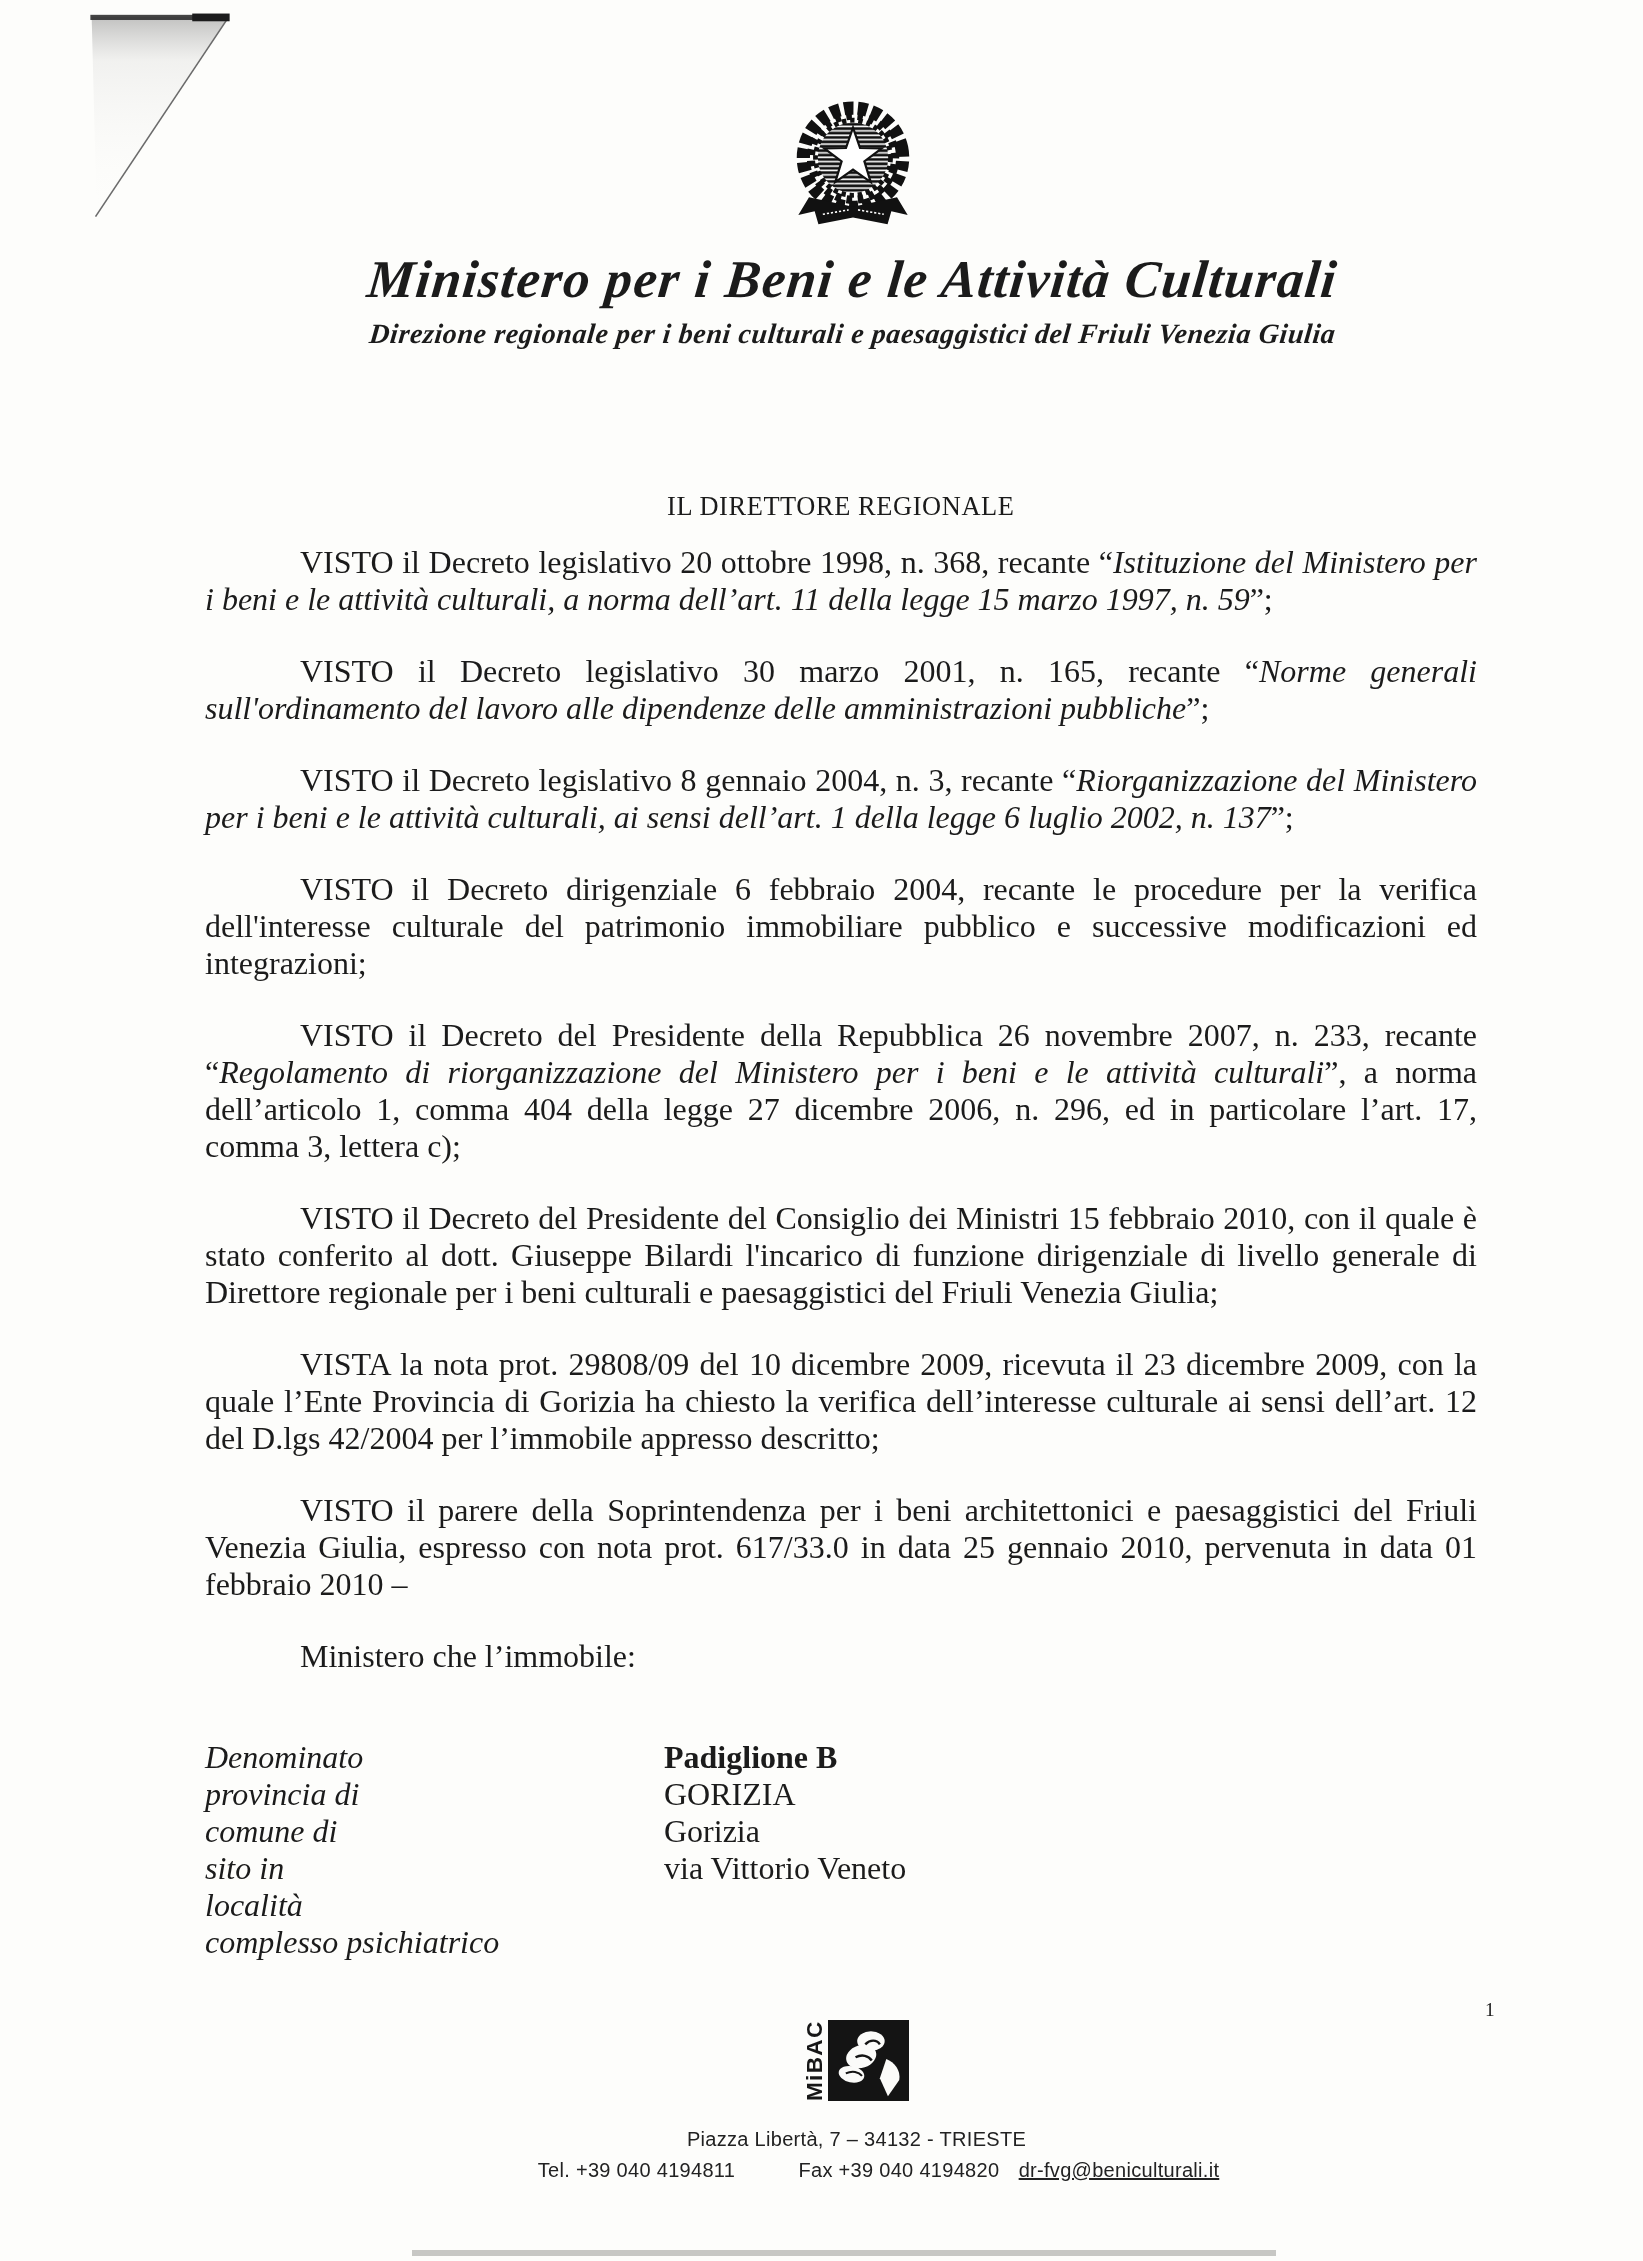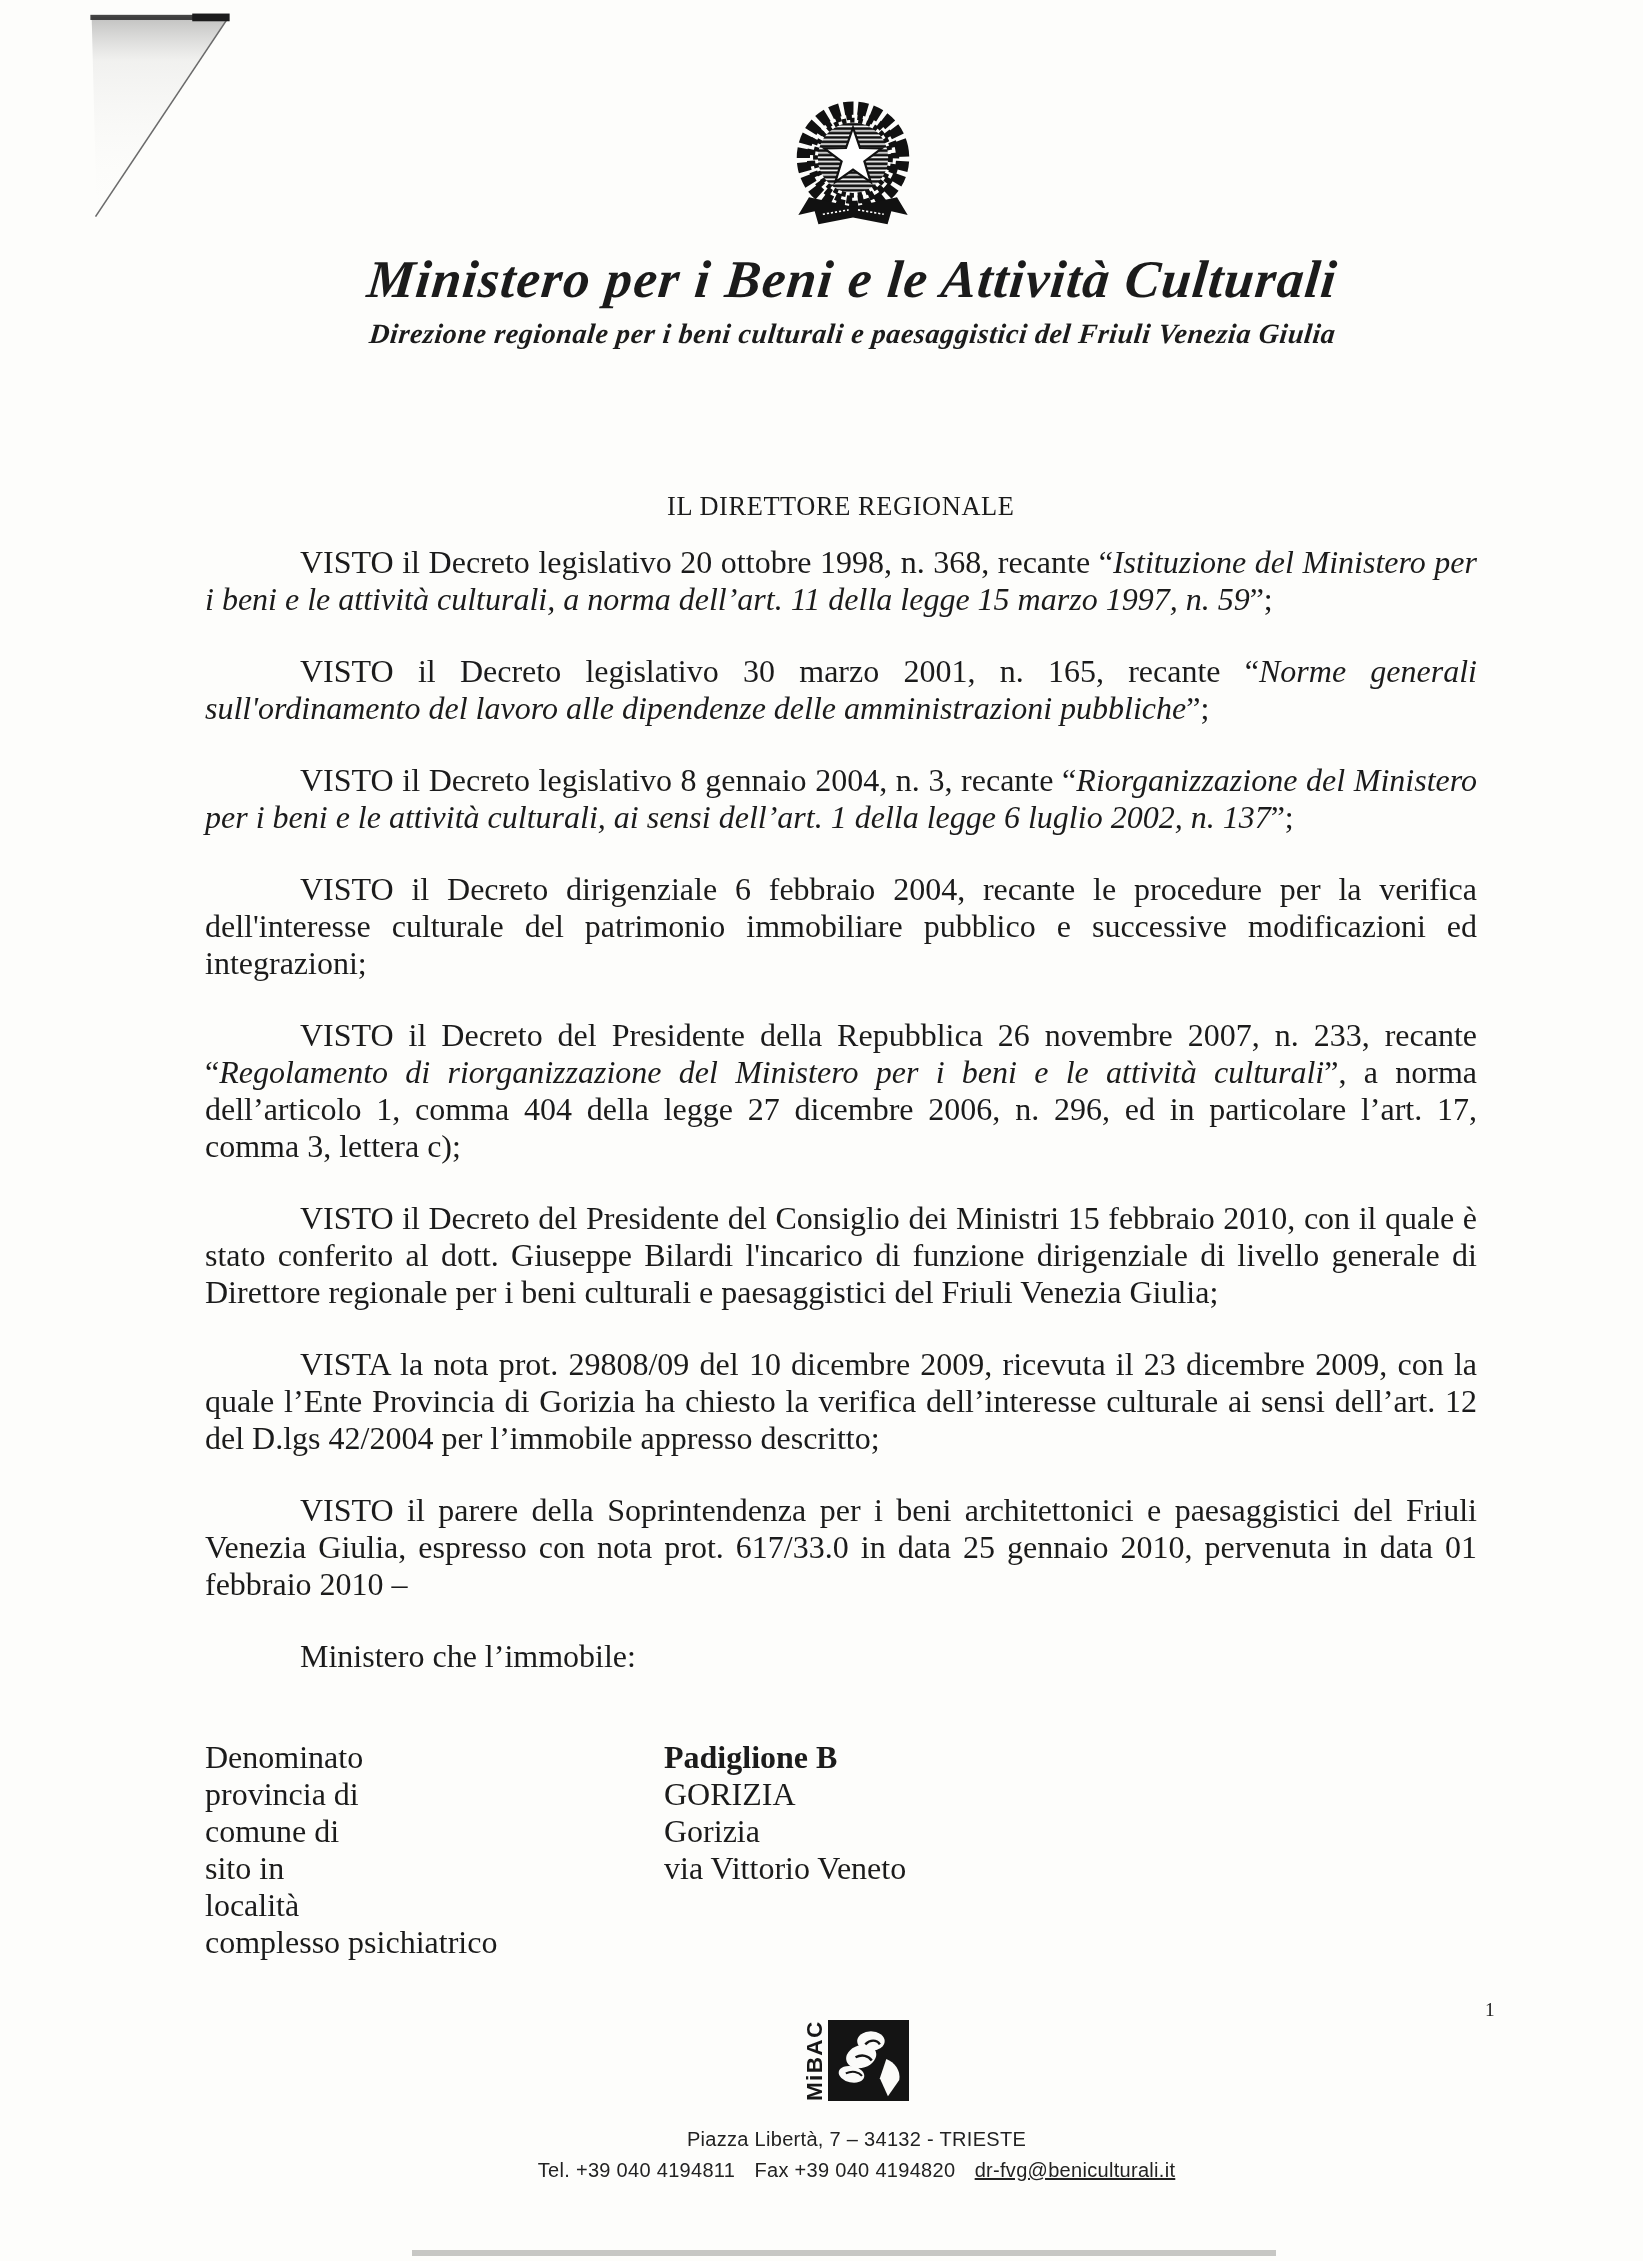--- a/index.html
+++ b/index.html
@@ -92,21 +92,21 @@
 
   
   .property-table {
     margin-top: 64px;
   }
   .prop-row {
     display: flex;
     line-height: 37px;
     min-height: 37px;
   }
-  .prop-label { width: 459px; }
+  .prop-label { width: 459px; font-style: italic; }
   .prop-value { flex: 1; }
   .prop-value.bi { font-weight: bold; }
 
   
   .doc-footer {
     position: absolute;
     top: 2020px;
     left: 0; right: 0;
     text-align: center;
     transform: translateX(35px);
@@ -138,21 +138,21 @@
     font-size: 20px;
     color: #222;
     letter-spacing: 0.3px;
   }
   .footer-contacts {
     margin-top: 7.7px;
     font-size: 20px;
     color: #222;
     letter-spacing: 0.3px;
   }
-  .footer-contacts .gap { margin-right: 19.3px; }
+  .footer-contacts .gap { margin-right: 19.3px; margin-left: 44px; }
   .footer-email { text-decoration: underline; }
 
   .page-number {
     position: absolute;
     left: 1485px;
     top: 1999px;
     font-size: 19.3px;
     font-family: "Liberation Serif", serif;
   }
 </style>

